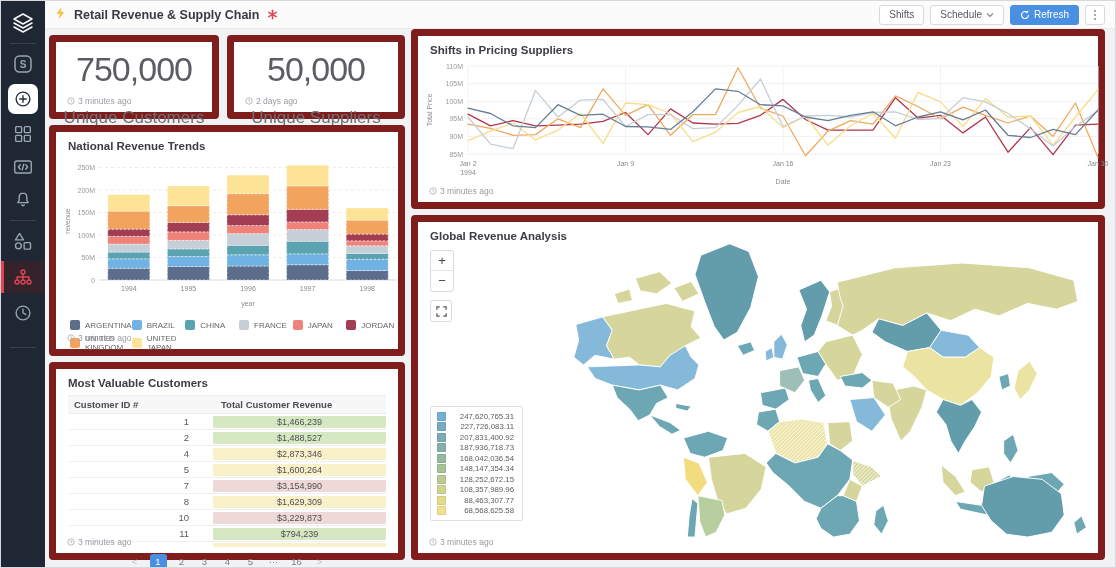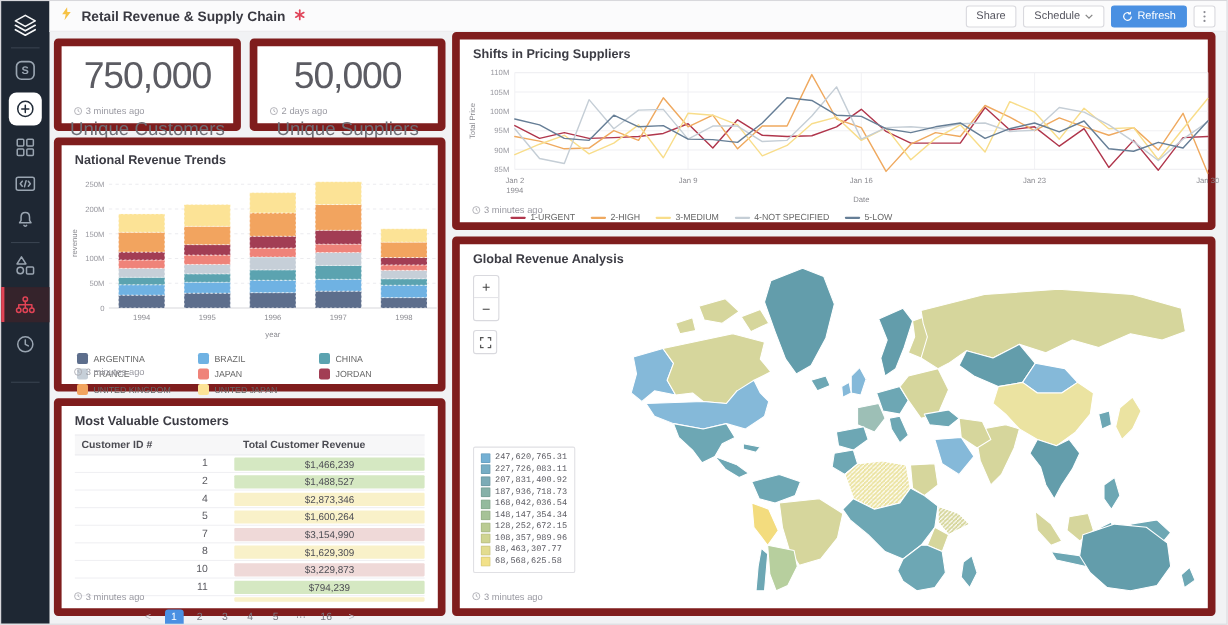--- a/index.html
+++ b/index.html
@@ -37,21 +37,21 @@
   #p-table{left:48px;top:361px;width:356px;height:198px;}
   #p-lines{left:410px;top:28px;width:694px;height:180px;}
   #p-map{left:410px;top:214px;width:694px;height:345px;}
 
   .big-num{font-size:34px;color:#5c5c63;text-align:center;margin-top:8px;letter-spacing:-1px;}
   .big-label{font-size:17px;color:#6e6e75;text-align:center;margin-top:19px;}
   .updated{position:absolute;left:11px;bottom:6px;font-size:8.5px;color:#9a9aa2;display:flex;align-items:center;gap:3px;}
   .updated svg{stroke:#ababb2;fill:none;stroke-width:1;}
 
   
-  .legend-grid{display:grid;grid-template-columns:repeat(3,1fr);row-gap:4px;margin:4px 14px 0;width:330px;}
+  .legend-grid{display:grid;grid-template-columns:repeat(6,1fr);row-gap:4px;margin:4px 14px 0;width:330px;}
   .lg-item{display:flex;align-items:center;gap:5px;font-size:8px;color:#666;cursor:pointer;}
   .lg-item .sw{width:10px;height:10px;border-radius:2px;flex:none;}
   .legend-row{display:flex;gap:14px;margin:2px 0 0 46px;}
   .lr-item{display:flex;align-items:center;gap:4px;font-size:8px;color:#666;cursor:pointer;}
   .lr-item .dash{width:14px;height:2px;border-radius:1px;flex:none;}
 
   
   .thead{display:flex;margin:6px 12px 0;background:#f7f7f8;border-top:1px solid #ececf0;border-bottom:1px solid #ececf0;font-size:9.5px;color:#4b4b52;font-weight:600;height:17px;align-items:center;cursor:pointer;}
   .thead .c1{width:145px;padding-left:6px;box-sizing:border-box;}
   .thead .c2{flex:1;padding-left:8px;}
@@ -69,21 +69,21 @@
   .zoom-group{width:22px;background:#fff;border:1px solid #d9d9de;border-radius:3px;display:flex;flex-direction:column;}
   .zoom-group button{width:100%;height:20px;background:none;border:none;font-size:13px;color:#444;cursor:pointer;line-height:18px;padding:0;font-family:inherit;}
   .zoom-group button:first-child{border-bottom:1px solid #e4e4e8;}
   .expand-btn{width:22px;height:22px;background:#fff;border:1px solid #d9d9de;border-radius:3px;cursor:pointer;display:flex;align-items:center;justify-content:center;padding:0;}
   .expand-btn svg{stroke:#555;fill:none;stroke-width:1.3;}
   .world{position:absolute;left:22px;top:16px;}
   .world path{stroke:#fff;stroke-width:1;stroke-linejoin:round;}
   .map-legend{position:absolute;left:12px;bottom:32px;background:#fff;border:1px solid #e0e0e4;border-radius:2px;padding:5px 8px 5px 6px;display:flex;flex-direction:column;gap:1.5px;}
   .ml-item{display:flex;align-items:center;gap:4px;}
   .ml-item .sw{width:9px;height:9px;border-radius:1px;border:1px solid rgba(0,0,0,.08);box-sizing:border-box;}
-  .ml-item .val{font-size:7.8px;color:#5c5c63;width:64px;text-align:left;font-family:Liberation Mono, monospace;}
+  .ml-item .val{font-size:7.8px;color:#5c5c63;width:64px;text-align:right;font-family:Liberation Sans, sans-serif;}
 
   svg text{font-family:"Liberation Sans",sans-serif;}
 </style>
 <style>.cf-blue{fill:#85b9d9;}.cf-teal{fill:#6da7b4;}.cf-tealdark{fill:#639dab;}.cf-grayteal{fill:#9dbfb6;}.cf-khaki{fill:#d6d69c;}.cf-paleyellow{fill:#ebe3a1;}.cf-yellow{fill:#f3dc7e;}.cf-palegreen{fill:#b7cf9e;}</style></head>
 <body>
 
 <div class="screen">
 
   <aside class="sidebar">
     <button class="side-btn side-logo">
@@ -162,21 +162,21 @@
     <span>
       <svg width="11" height="11" viewBox="0 0 12 12">
           <g stroke="#e0455a" stroke-width="1.7" stroke-linecap="round">
             <path d="M6 1.4 V10.6"></path>
             <path d="M2 3.7 L10 8.3"></path>
             <path d="M2 8.3 L10 3.7"></path>
           </g>
         </svg>
     </span>
     <div class="spacer"></div>
-    <button class="btn">Share</button>
+    <button class="btn">Shifts</button>
     <button class="btn">
       <span>Schedule</span>
       <svg width="8" height="6" viewBox="0 0 8 6">
           <polyline points="1,1.5 4,4.5 7,1.5" fill="none" stroke="#888" stroke-width="1.2"></polyline>
         </svg>
     </button>
     <button class="btn primary">
       <svg width="10" height="10" viewBox="0 0 12 12">
           <path d="M10.2 6 A4.2 4.2 0 1 1 8.8 2.9" fill="none" stroke="#fff" stroke-width="1.3"></path>
           <path d="M9.4 0.8 L9 3.3 L6.6 2.9" fill="none" stroke="#fff" stroke-width="1.2"></path>
@@ -348,42 +348,20 @@
         <polyline points="46.0,50.2 68.5,55.5 91.0,67.8 113.5,69.6 136.0,46.7 158.5,57.3 181.0,56.2 203.5,68.5 226.0,68.9 248.5,71.4 271.0,53.8 293.5,30.9 316.0,33.3 338.5,46.7 361.0,47.8 383.5,59.0 406.0,62.6 428.5,57.3 451.0,53.8 473.5,67.8 496.0,59.0 518.5,53.8 541.0,61.9 563.5,52.0 586.0,77.3 608.5,79.5 631.0,71.4 653.5,76.6 676.0,52.0" fill="none" stroke="#667e96" stroke-width="1.3" stroke-linejoin="round" stroke-linecap="round"></polyline>
         <text x="46" y="108" text-anchor="middle" font-size="7" fill="#8a8a90">Jan 2</text>
         <text x="46" y="117" text-anchor="middle" font-size="7" fill="#8a8a90">1994</text>
         <text x="203.5" y="108" text-anchor="middle" font-size="7" fill="#8a8a90">Jan 9</text>
         <text x="361" y="108" text-anchor="middle" font-size="7" fill="#8a8a90">Jan 16</text>
         <text x="518.5" y="108" text-anchor="middle" font-size="7" fill="#8a8a90">Jan 23</text>
         <text x="676" y="108" text-anchor="middle" font-size="7" fill="#8a8a90">Jan 30</text>
         <text x="361" y="126" text-anchor="middle" font-size="7" fill="#8a8a90">Date</text>
         <text x="10" y="52" text-anchor="middle" font-size="7" fill="#8a8a90" transform="rotate(-90 10 52)">Total Price</text>
       </svg>
-    <div class="legend-row" id="lines-legend">
-        <div class="lr-item">
-          <span class="dash" style="background: rgb(176, 54, 76);"></span>
-          <span>1-URGENT</span>
-        </div>
-        <div class="lr-item">
-          <span class="dash" style="background: rgb(239, 169, 95);"></span>
-          <span>2-HIGH</span>
-        </div>
-        <div class="lr-item">
-          <span class="dash" style="background: rgb(248, 221, 138);"></span>
-          <span>3-MEDIUM</span>
-        </div>
-        <div class="lr-item">
-          <span class="dash" style="background: rgb(197, 206, 214);"></span>
-          <span>4-NOT SPECIFIED</span>
-        </div>
-        <div class="lr-item">
-          <span class="dash" style="background: rgb(102, 126, 150);"></span>
-          <span>5-LOW</span>
-        </div>
-      </div>
     <div class="updated">
         <svg width="8" height="8" viewBox="0 0 10 10">
           <circle cx="5" cy="5" r="4"></circle>
           <path d="M5 2.8 V5 L6.6 6"></path>
         </svg>
         <span>3 minutes ago</span>
       </div>
   </section>
 
   <section class="panel" id="p-map">

